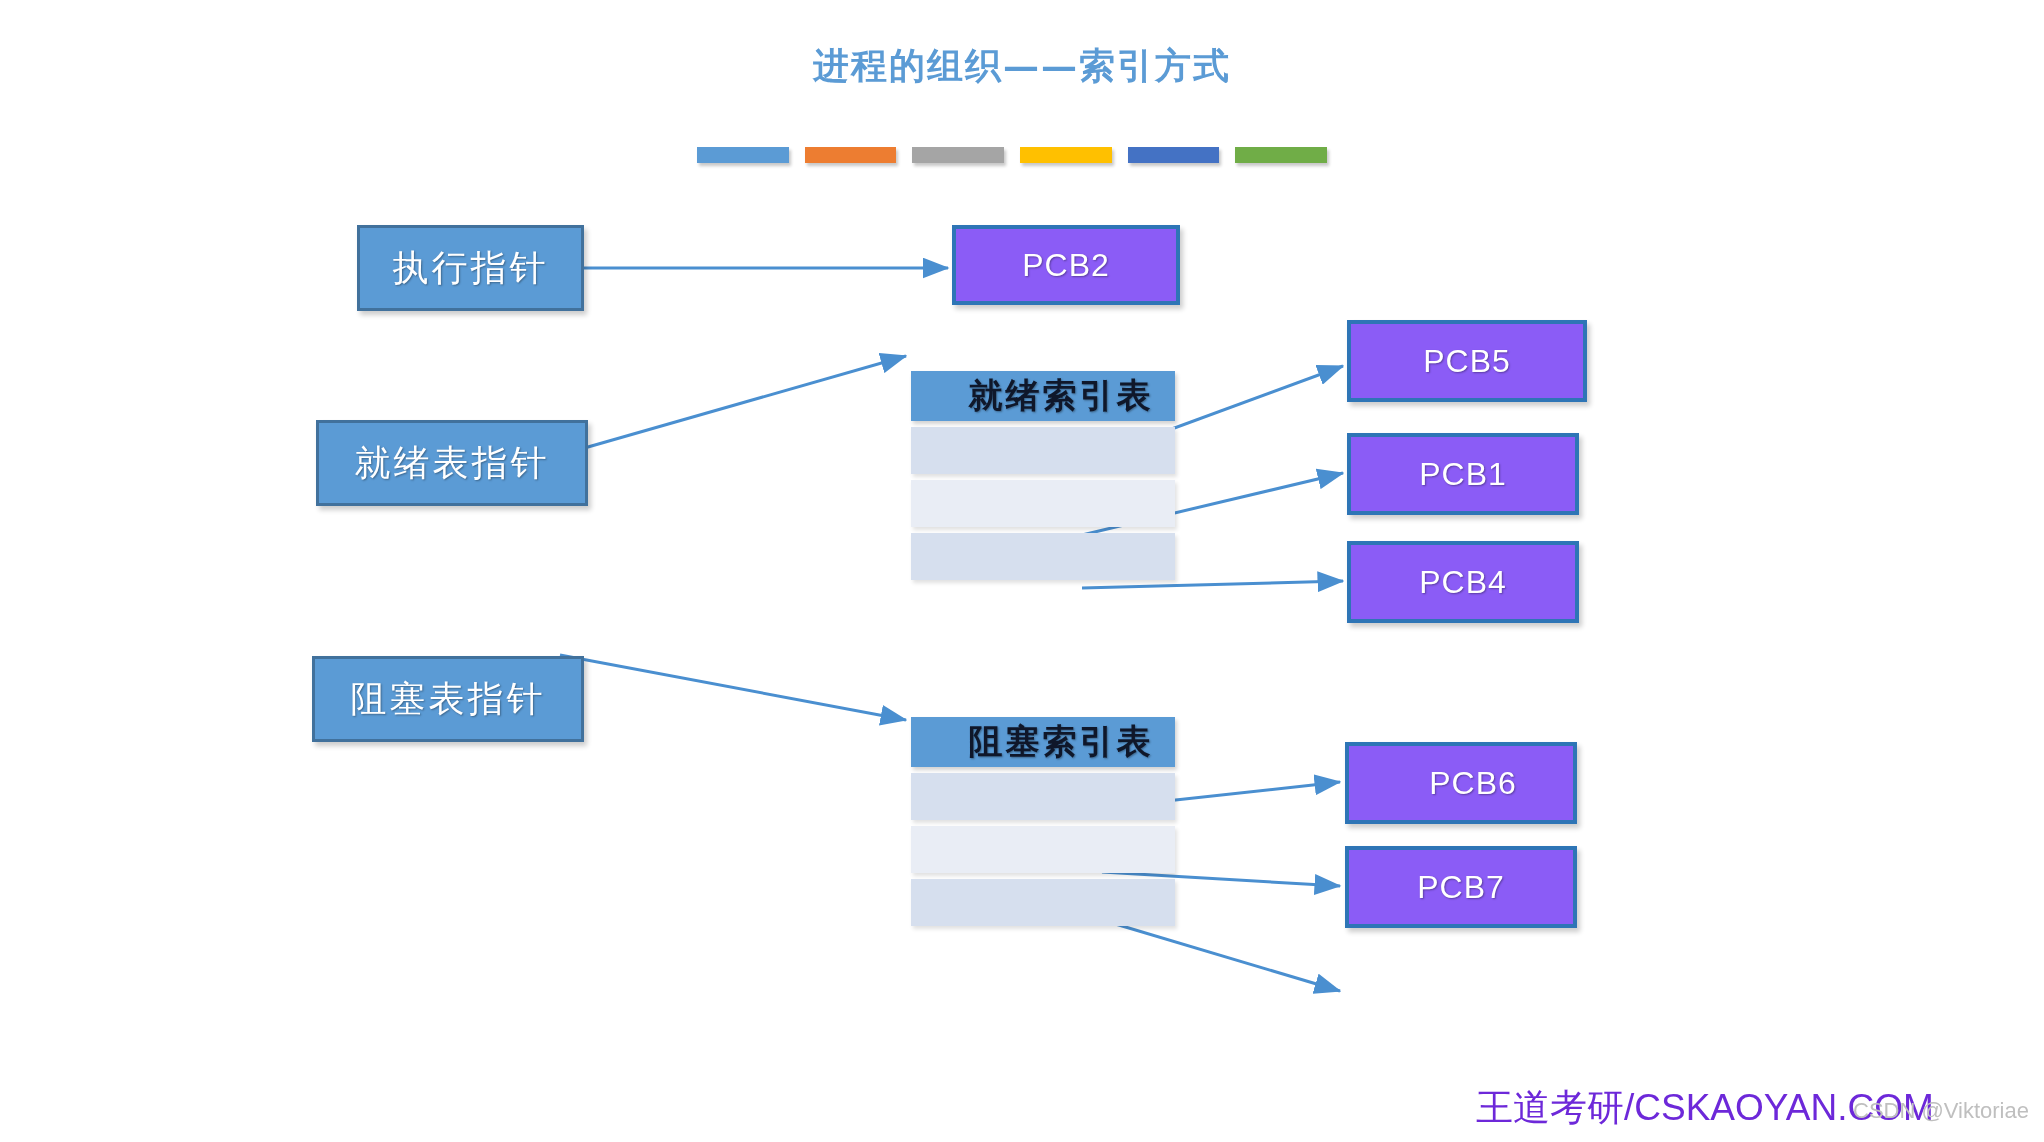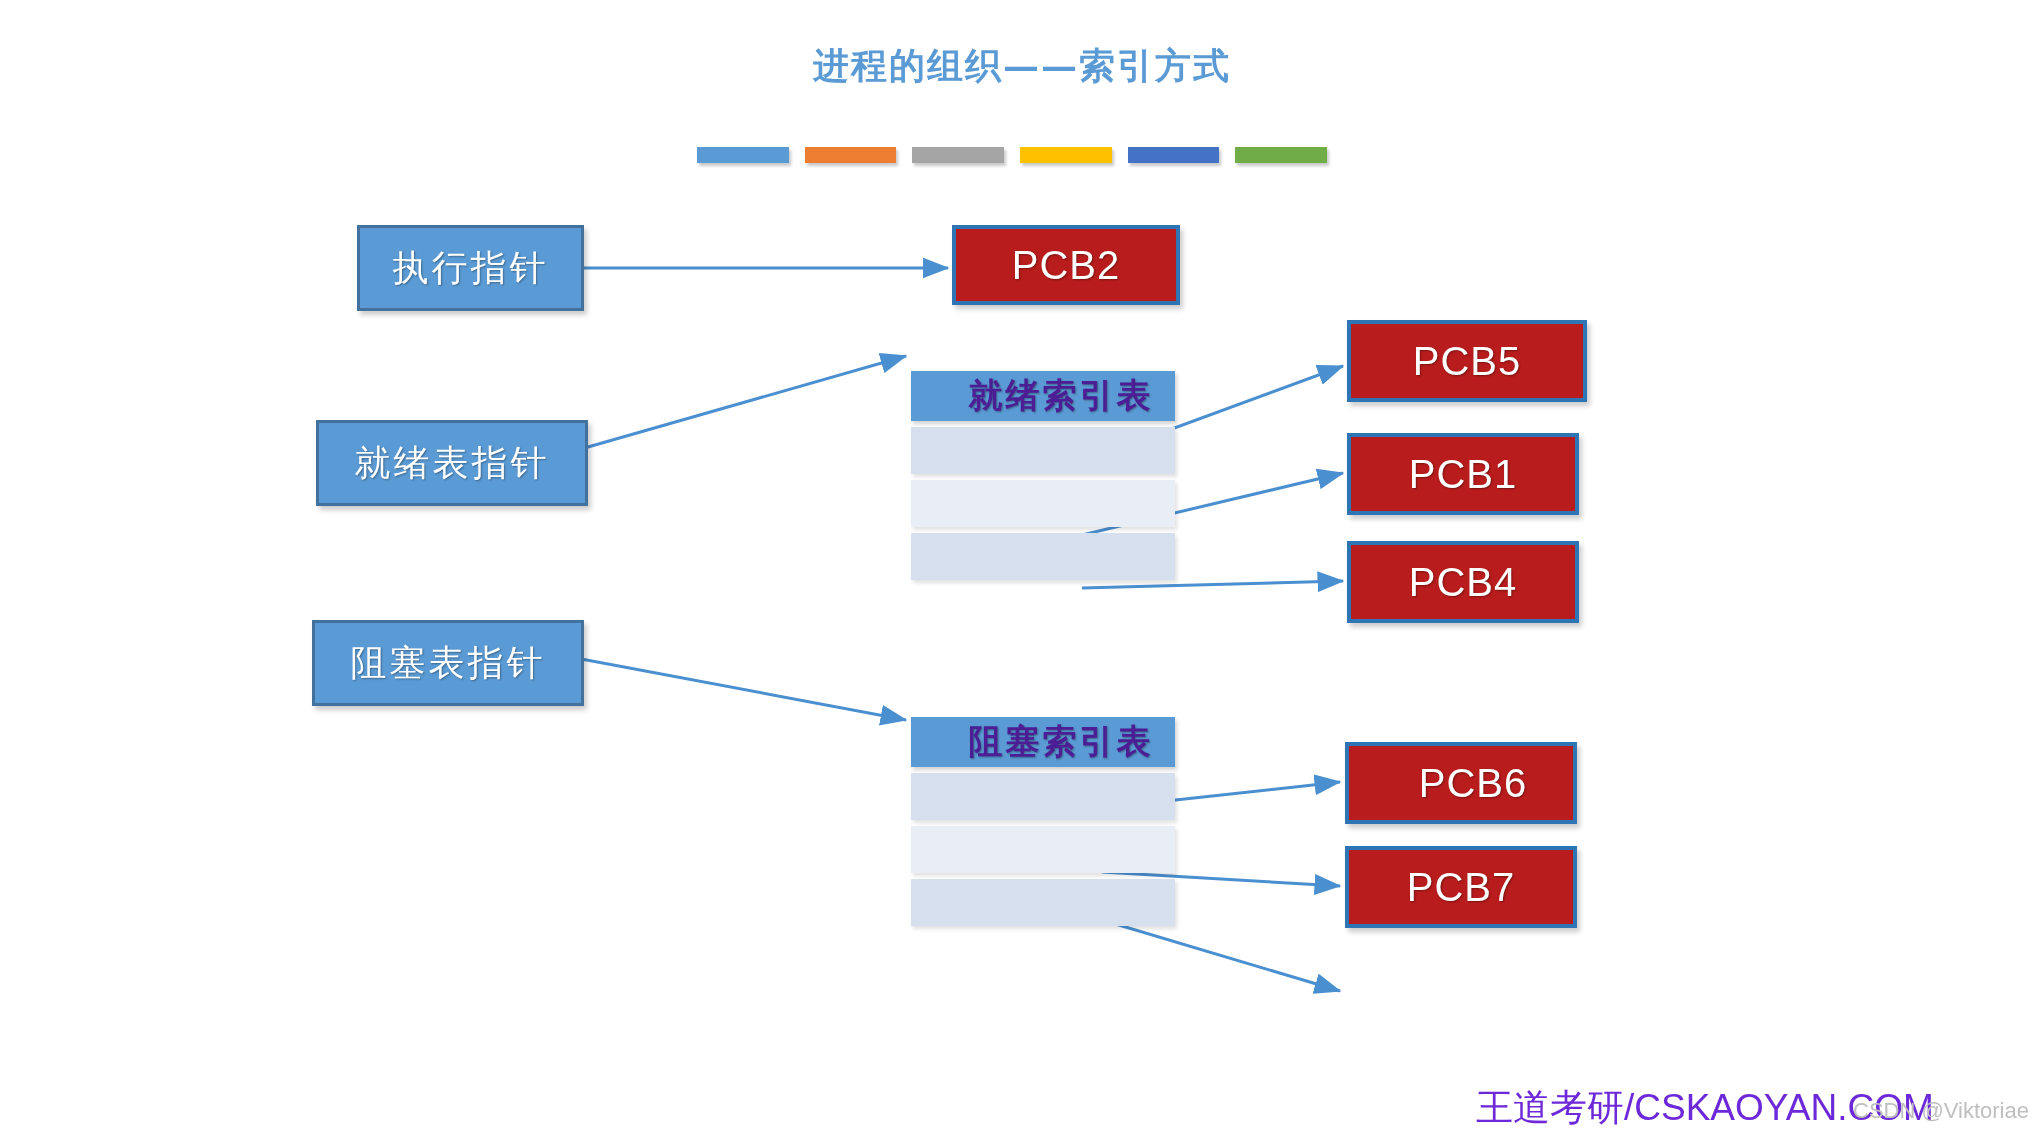--- a/index.html
+++ b/index.html
@@ -63,37 +63,37 @@
   .ptr-box {
     background: #5B9BD5;
     border: 3px solid #41719C;
     font-family: "DejaVu Serif", "Liberation Serif", serif;
     font-size: 36px;
     letter-spacing: 3px;
     margin-left: 24px;
   }
   
   .pcb-box {
-    background: #b91c1c;
+    background: #8b5cf6;
     border: 4px solid #2E75B6;
     font-family: "Liberation Sans", sans-serif;
-    font-size: 40px;
+    font-size: 32px;
     font-weight: normal;
     letter-spacing: 1px;
   }
 
   
   .index-table {
     position: absolute;
     width: 264px;
   }
   .index-table .tbl-header {
     height: 50px;
     background: #5B9BD5;
-    color: #4c1d95;
+    color: #0f172a;
     font-family: "DejaVu Serif", "Liberation Serif", serif;
     font-size: 34px;
     font-weight: bold;
     letter-spacing: 3px;
     display: flex;
     align-items: center;
     justify-content: center;
     text-shadow: 1px 1px 2px rgba(0,0,0,0.35);
     box-shadow: 2px 3px 4px rgba(0,0,0,0.18);
     padding-left: 36px;
@@ -179,21 +179,21 @@
   </svg>
 
   <div class="node ptr-box" style="left:333px; top:225px; width:227px; height:86px;">
     <span>执行指针</span>
   </div>
 
   <div class="node ptr-box" style="left:292px; top:420px; width:272px; height:86px;">
     <span>就绪表指针</span>
   </div>
 
-  <div class="node ptr-box" style="left:288px; top:620px; width:272px; height:86px;">
+  <div class="node ptr-box" style="left:288px; top:656px; width:272px; height:86px;">
     <span>阻塞表指针</span>
   </div>
 
   <div class="node pcb-box" style="left:952px; top:225px; width:228px; height:80px;">
     <span>PCB2</span>
   </div>
 
   <div class="index-table" style="left:911px; top:371px;">
     <div class="tbl-header">就绪索引表</div>
     <div class="tbl-row band-a"></div>

